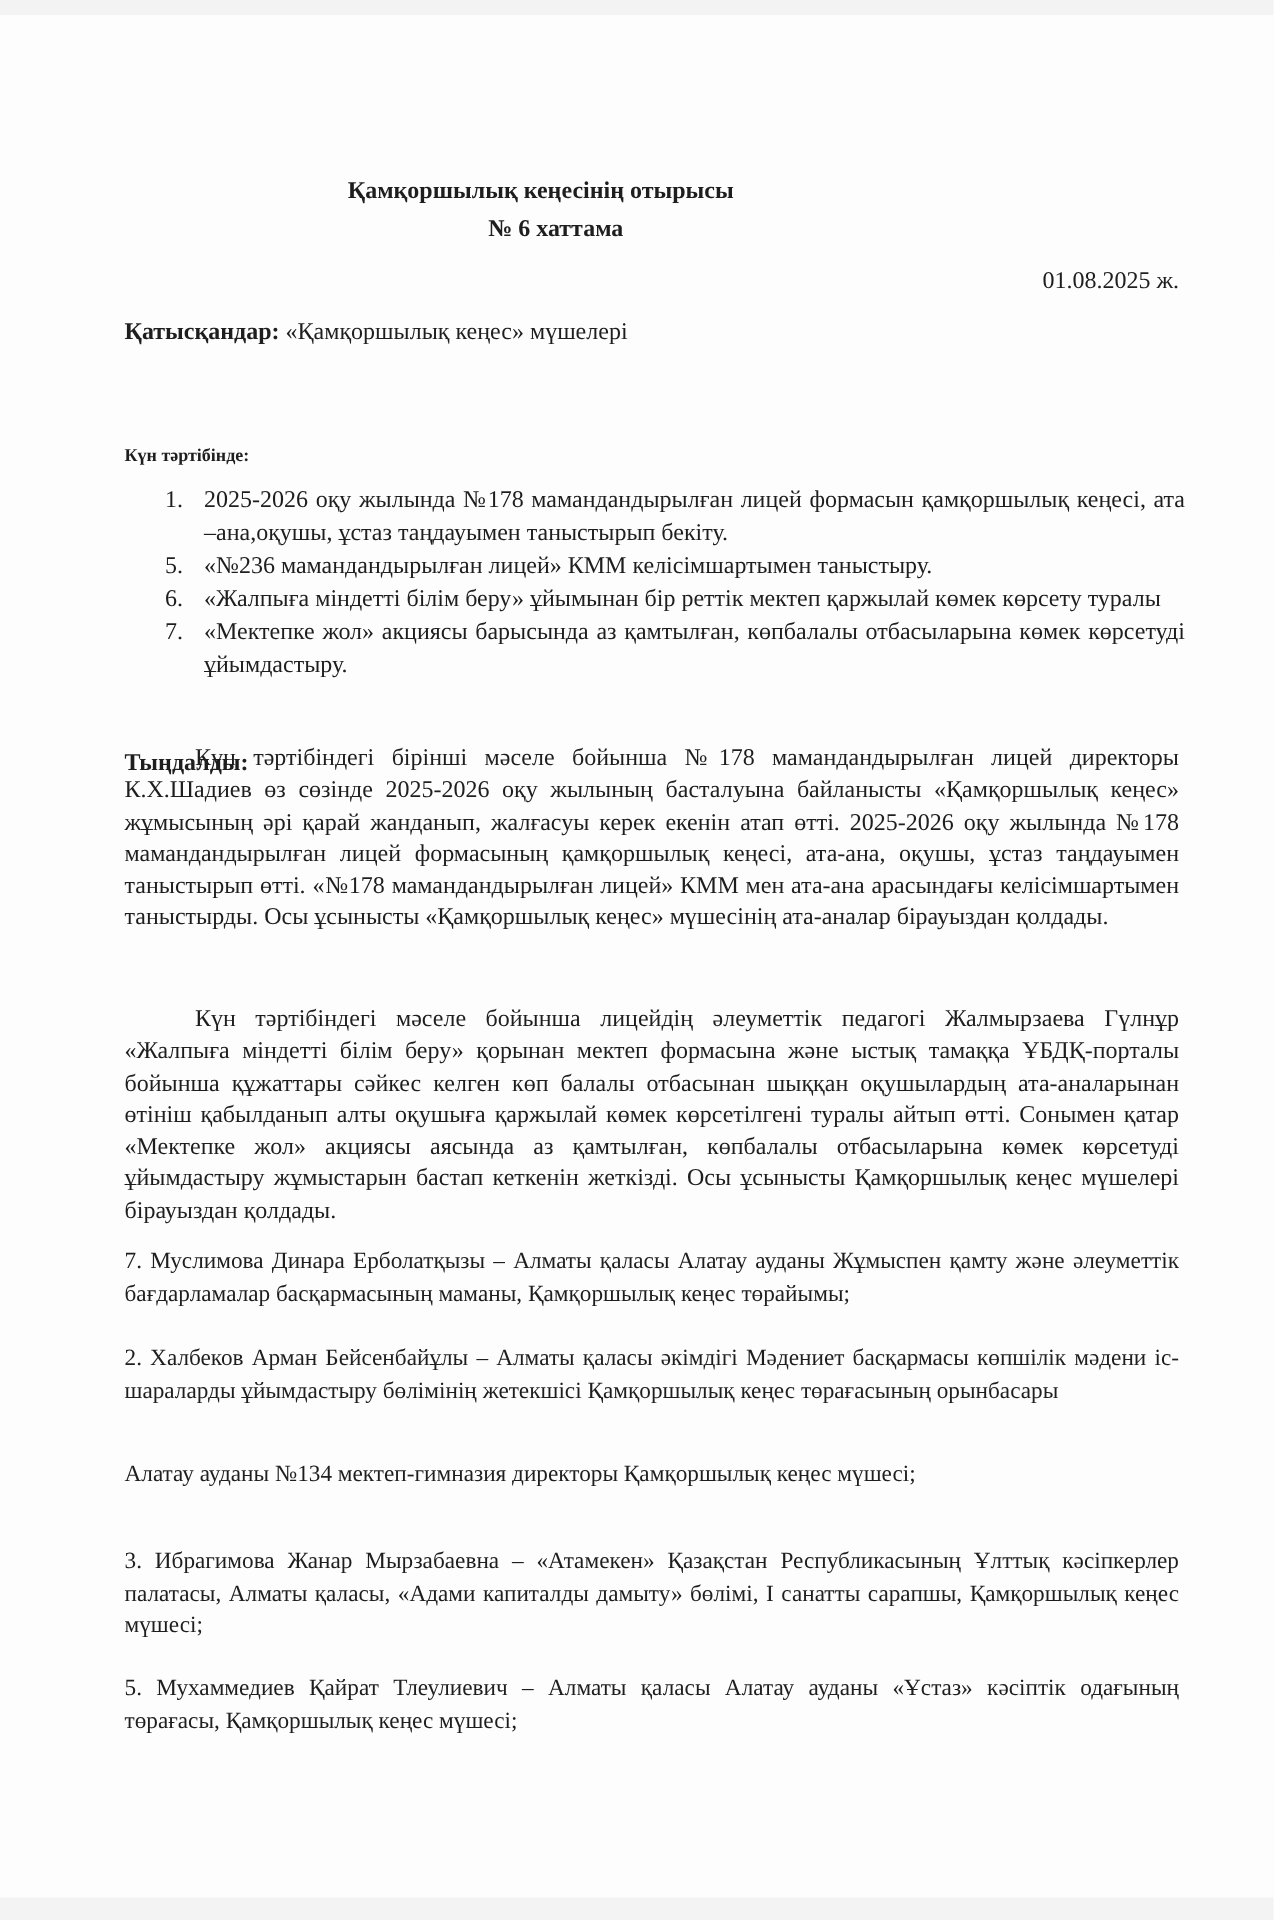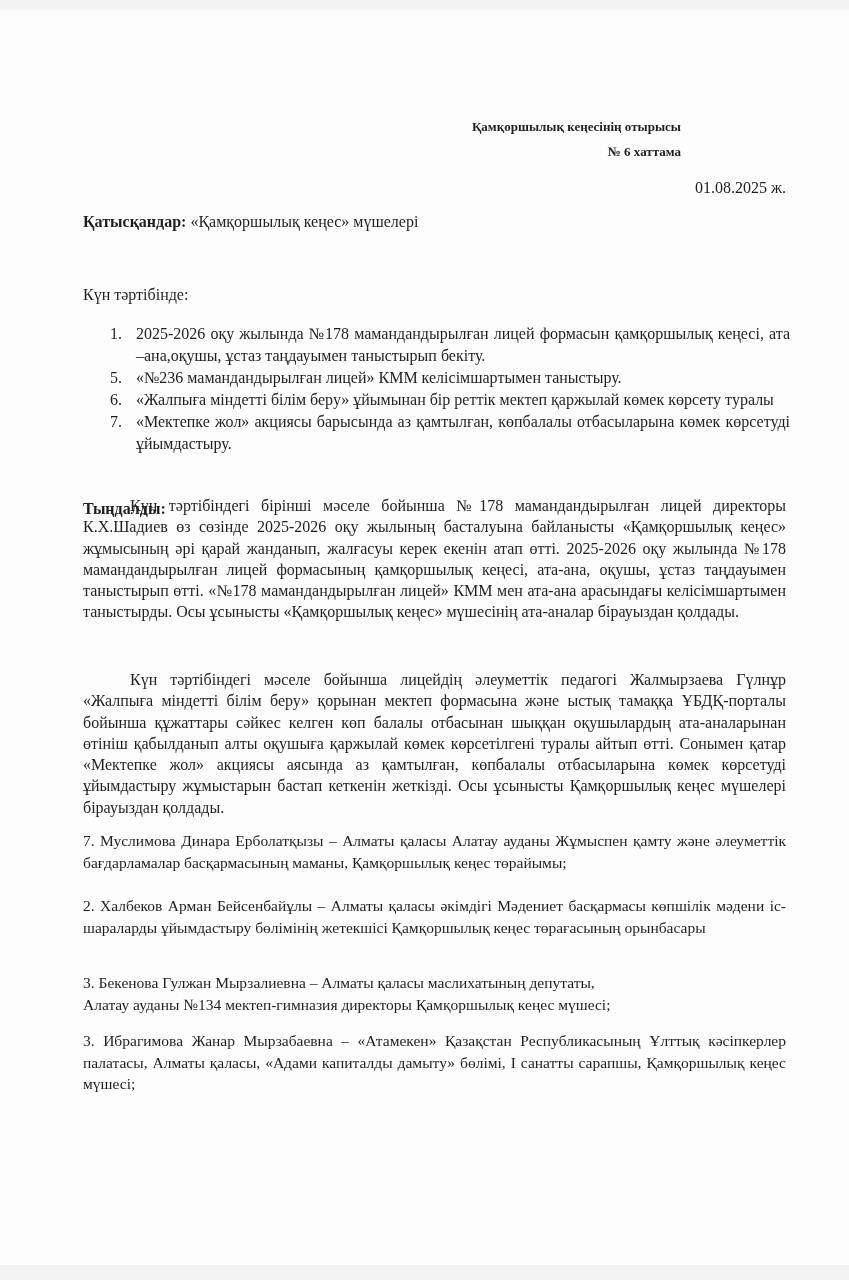--- a/index.html
+++ b/index.html
@@ -11,28 +11,28 @@
     .page {
       position: absolute; left: 0; top: 10px;
       width: 849px; height: 1255px;
       background: #fdfdfd;
       font-family: "Liberation Serif", serif;
       color: #1e1e1e;
       font-size: 15.5px;
     }
     .title {
       position: absolute; left: 0; width: 681px;
-      text-align: right; font-weight: bold; font-size: 13px;
+      text-align: center; font-weight: bold; font-size: 16px;
     }
     .t1 { top: 109px; padding-left: 40px; box-sizing: border-box; }
     .t2 { top: 134px; padding-left: 60px; box-sizing: border-box; }
     .date { position: absolute; right: 63px; top: 169px; font-size: 16px; }
     .participants { position: absolute; left: 83px; top: 203px; font-size: 16px; }
     .participants b { font-weight: bold; }
-    .agenda-head { position: absolute; left: 83px; top: 276px; font-weight: normal; font-size: 16px; }
+    .agenda-head { position: absolute; left: 83px; top: 286px; font-weight: bold; font-size: 12px; }
     .agenda {
       position: absolute; left: 110px; top: 313px; width: 680px;
       line-height: 22px; text-align: justify; font-size: 16px;
     }
     .agenda .item { display: flex; }
     .agenda .num { width: 26px; flex: none; }
     .agenda .txt { flex: 1; text-align: justify; }
     .heard-head { position: absolute; left: 83px; top: 490px; font-weight: bold; font-size: 16px; }
     .para {
       position: absolute; left: 83px; width: 703px;
@@ -84,17 +84,17 @@
     </div>
   </div>
 
   <div class="heard-head">Тыңдалды:</div>
   <div class="para p1">Күн тәртібіндегі  бірінші мәселе бойынша №178 мамандандырылған лицей директоры К.Х.Шадиев өз сөзінде 2025-2026 оқу жылының басталуына байланысты «Қамқоршылық кеңес» жұмысының әрі қарай жанданып, жалғасуы керек екенін атап өтті.   2025-2026     оқу жылында №178 мамандандырылған лицей формасының қамқоршылық кеңесі, ата-ана, оқушы, ұстаз таңдауымен  таныстырып өтті. «№178 мамандандырылған лицей» КММ мен ата-ана арасындағы келісімшартымен таныстырды. Осы ұсынысты «Қамқоршылық кеңес» мүшесінің ата-аналар  бірауыздан қолдады.</div>
   <div class="para p2">Күн тәртібіндегі мәселе бойынша лицейдің әлеуметтік педагогі Жалмырзаева Гүлнұр «Жалпыға міндетті білім беру» қорынан мектеп формасына және ыстық тамаққа ҰБДҚ-порталы бойынша құжаттары сәйкес келген көп балалы отбасынан шыққан оқушылардың ата-аналарынан өтініш қабылданып алты оқушыға қаржылай көмек көрсетілгені туралы айтып өтті. Сонымен қатар «Мектепке жол» акциясы аясында  аз қамтылған, көпбалалы отбасыларына көмек көрсетуді ұйымдастыру жұмыстарын бастап кеткенін жеткізді. Осы ұсынысты Қамқоршылық  кеңес  мүшелері бірауыздан қолдады.</div>
 
   <div class="member m1">7. Муслимова Динара Ерболатқызы – Алматы қаласы Алатау ауданы Жұмыспен қамту және әлеуметтік бағдарламалар басқармасының маманы, Қамқоршылық  кеңес  төрайымы;</div>
   <div class="member m2">2. Халбеков Арман Бейсенбайұлы –  Алматы қаласы әкімдігі Мәдениет басқармасы көпшілік мәдени іс-шараларды ұйымдастыру бөлімінің жетекшісі  Қамқоршылық  кеңес   төрағасының орынбасары</div>
   <div class="member m3">
-    <div>3. Бекенова Гулжан Мырзалиевна –  Алматы қаласы маслихатының  депутаты,</div>
     <div>Алатау ауданы  №134 мектеп-гимназия  директоры  Қамқоршылық  кеңес  мүшесі;</div>
   </div>
   <div class="member m4">3. Ибрагимова Жанар Мырзабаевна – «Атамекен» Қазақстан Республикасының Ұлттық кәсіпкерлер палатасы, Алматы қаласы, «Адами капиталды дамыту» бөлімі, І санатты сарапшы, Қамқоршылық  кеңес мүшесі;</div>
+  <div class="member m5">5. Мухаммедиев Қайрат Тлеулиевич – Алматы қаласы  Алатау ауданы «Ұстаз» кәсіптік одағының төрағасы, Қамқоршылық  кеңес мүшесі;</div>
 </div>
 
 </body></html>

